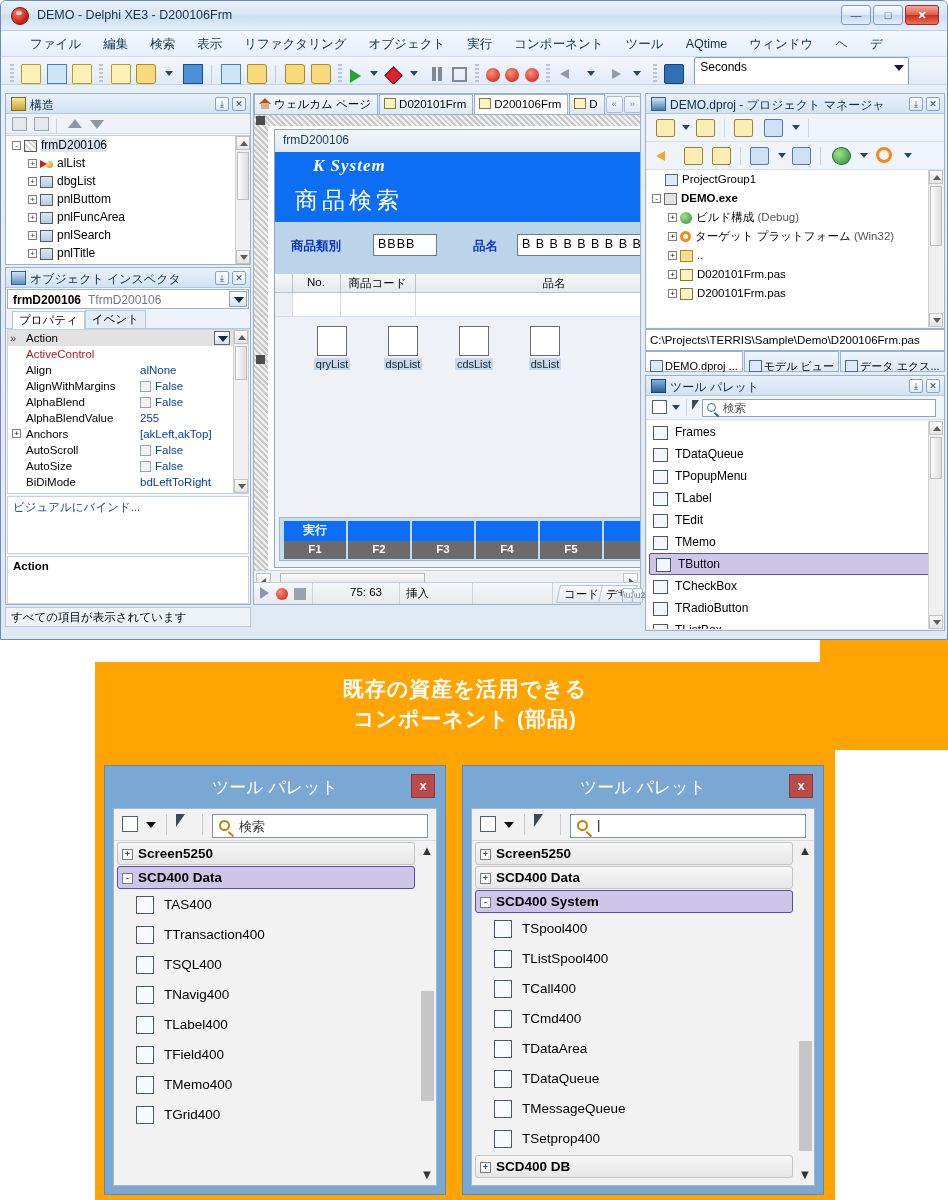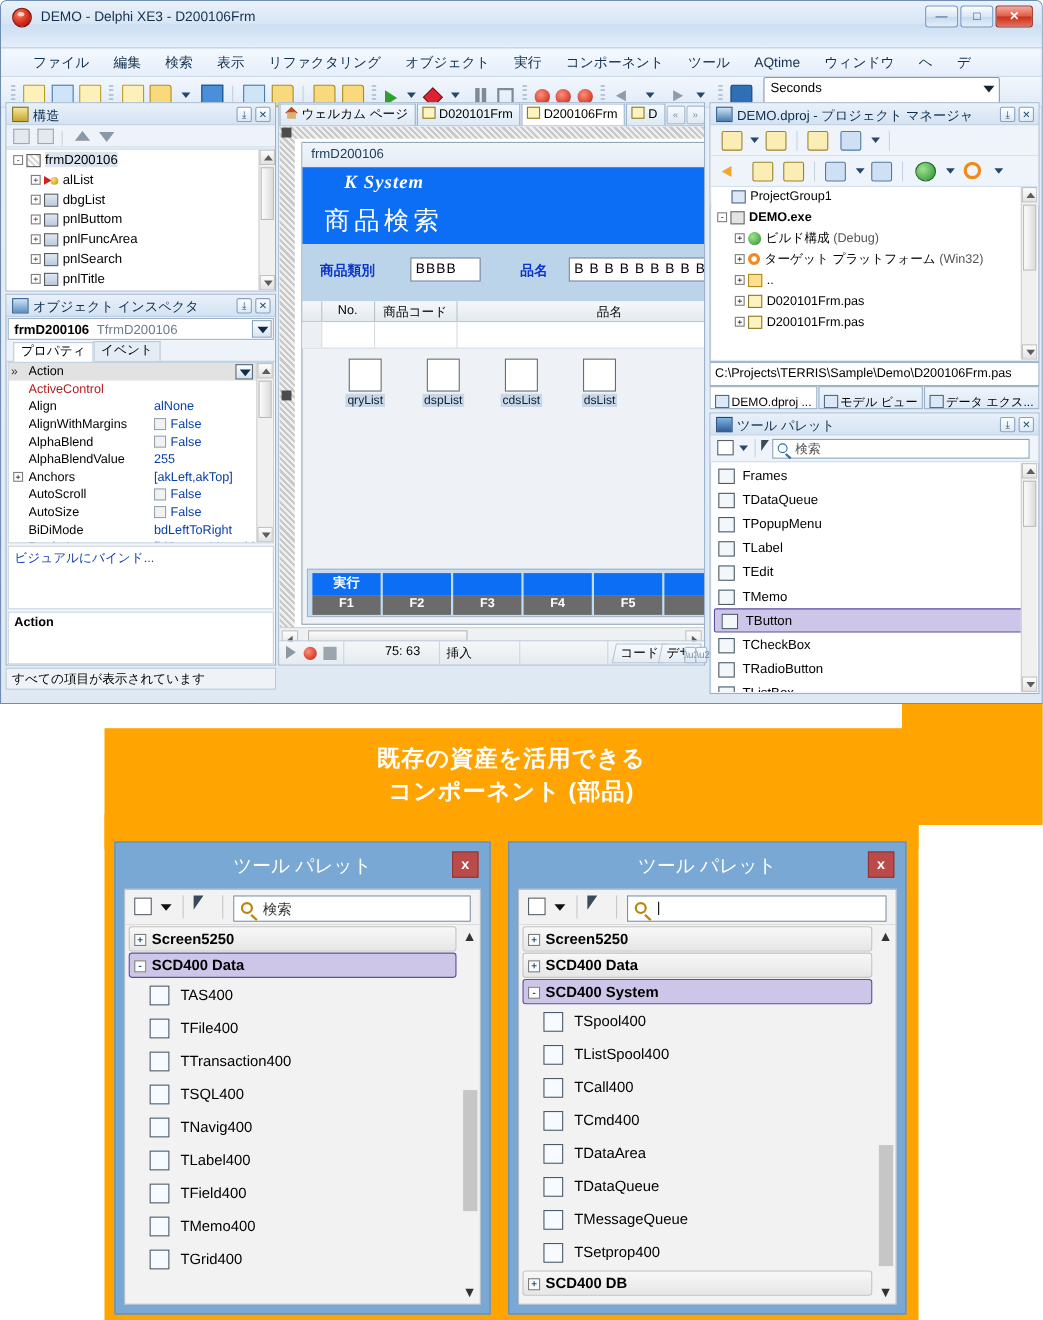--- a/index.html
+++ b/index.html
@@ -12,21 +12,21 @@
   }
 
   
   #ide {
     position:absolute; left:0; top:0; width:948px; height:640px;
     background:linear-gradient(180deg,#e8f0f8 0%,#dfe9f4 100%);
     border:1px solid #6f8db0; border-radius:6px 6px 0 0;
     overflow:hidden;
   }
   #titlebar {
-    height:43px; position:relative;
+    height:30px; position:relative;
     background:linear-gradient(180deg,#eaf2fb 0%,#d7e5f4 48%,#cddff2 52%,#e3eefb 100%);
     border-bottom:1px solid #b9cde2;
   }
   #titlebar .ttl {
     position:absolute; left:36px; top:7px; font-size:12.5px; color:#15314f;
     white-space:nowrap;
   }
   #app-icon {
     position:absolute; left:10px; top:6px; width:18px; height:18px;
     border-radius:50%;
@@ -759,21 +759,20 @@
       <div class="sep" style="left:88px;"></div>
       <div class="bp-search" style="left:98px; right:8px;">
         <span class="mg"></span>
         <span style="color:#333;">検索</span>
       </div>
     </div>
     <div class="bp-list" id="bpl-list">
         <div class="cat"><span class="bx">+</span><span>Screen5250</span></div>
         <div class="cat on"><span class="bx">-</span><span>SCD400 Data</span></div>
         <div class="itm"><span class="ic"></span><span>TAS400</span></div>
-        <div class="itm"><span class="ic"></span><span>TFile400</span></div>
         <div class="itm"><span class="ic"></span><span>TTransaction400</span></div>
         <div class="itm"><span class="ic"></span><span>TSQL400</span></div>
         <div class="itm"><span class="ic"></span><span>TNavig400</span></div>
         <div class="itm"><span class="ic"></span><span>TLabel400</span></div>
         <div class="itm"><span class="ic"></span><span>TField400</span></div>
         <div class="itm"><span class="ic"></span><span>TMemo400</span></div>
         <div class="itm"><span class="ic"></span><span>TGrid400</span></div>
       </div>
     <div class="bp-sb">
       <div class="a up">▲</div>

